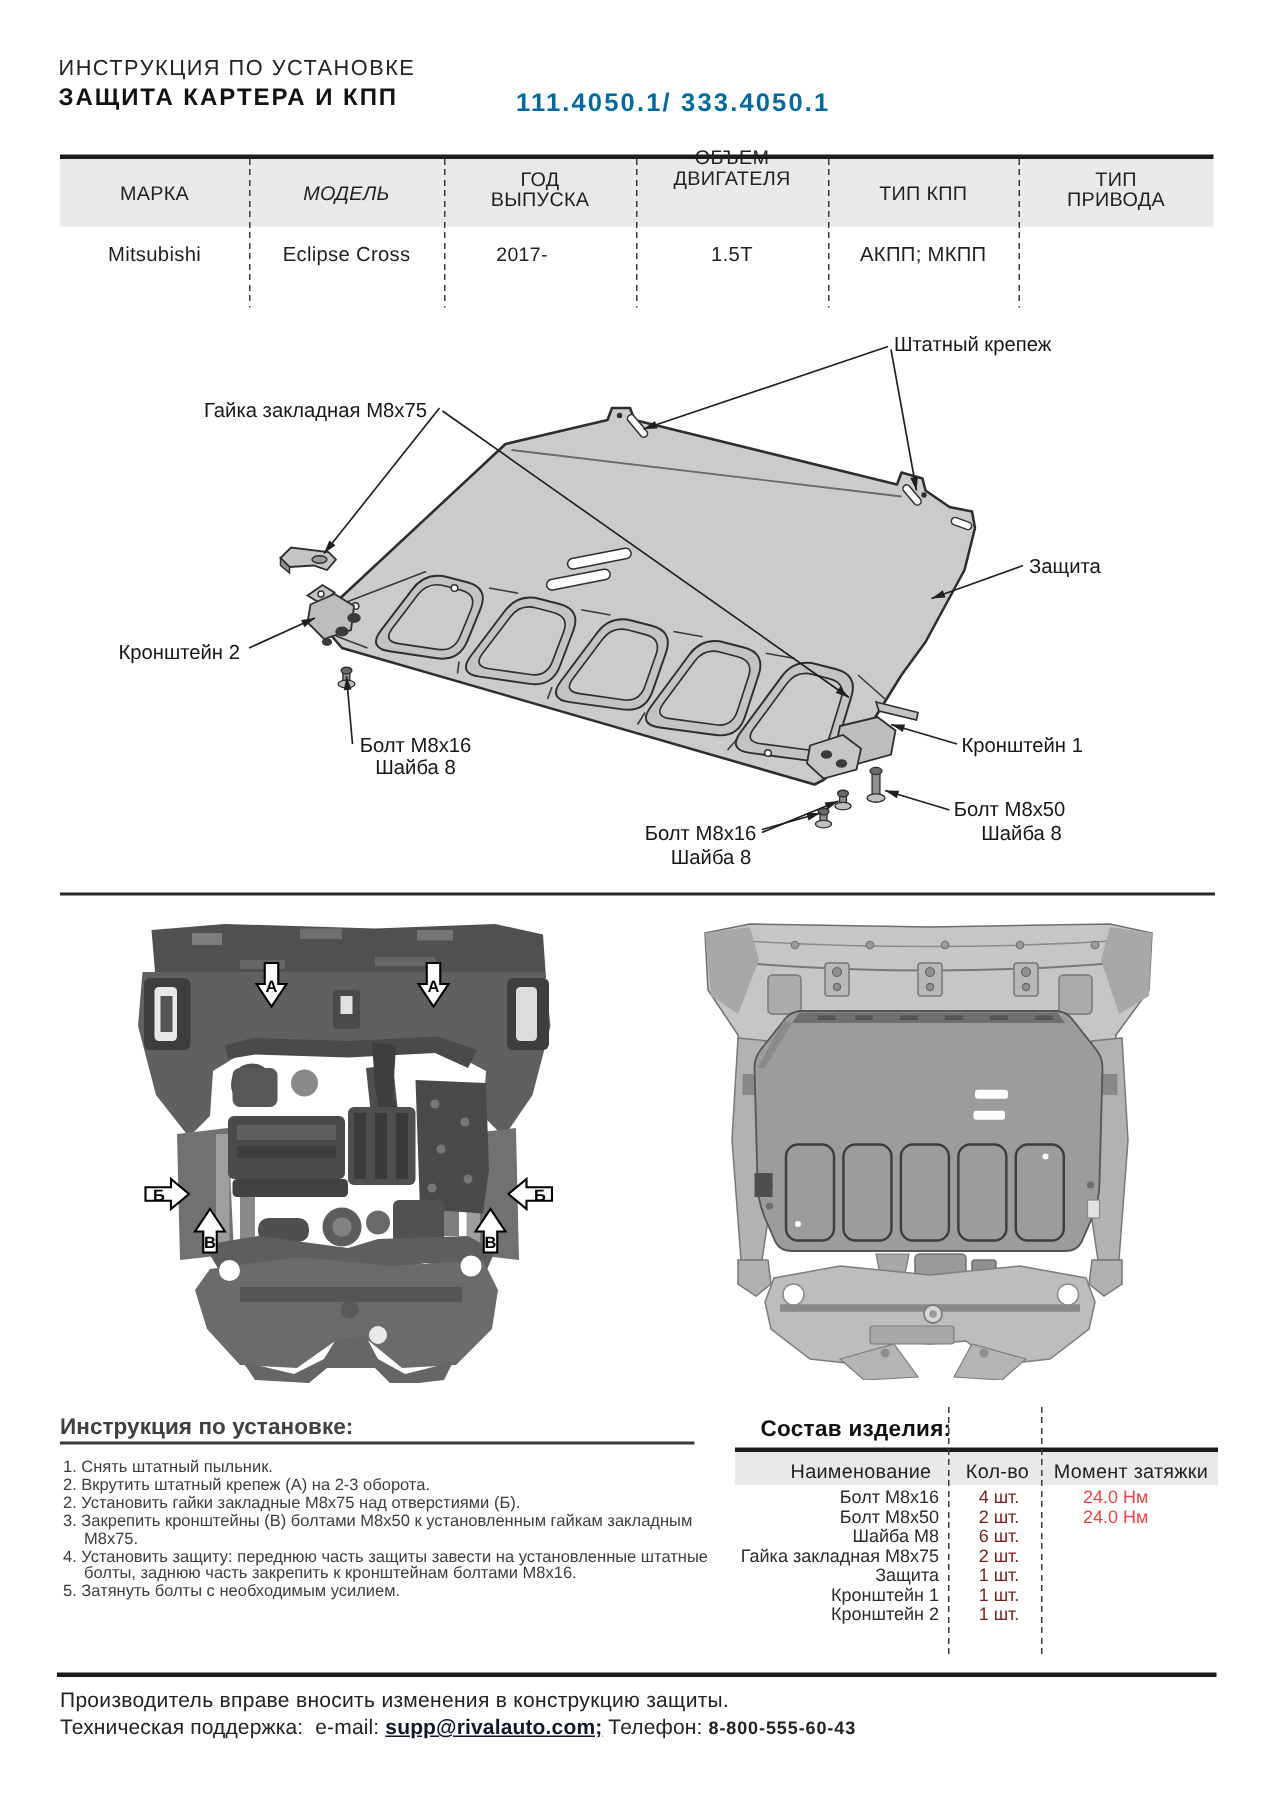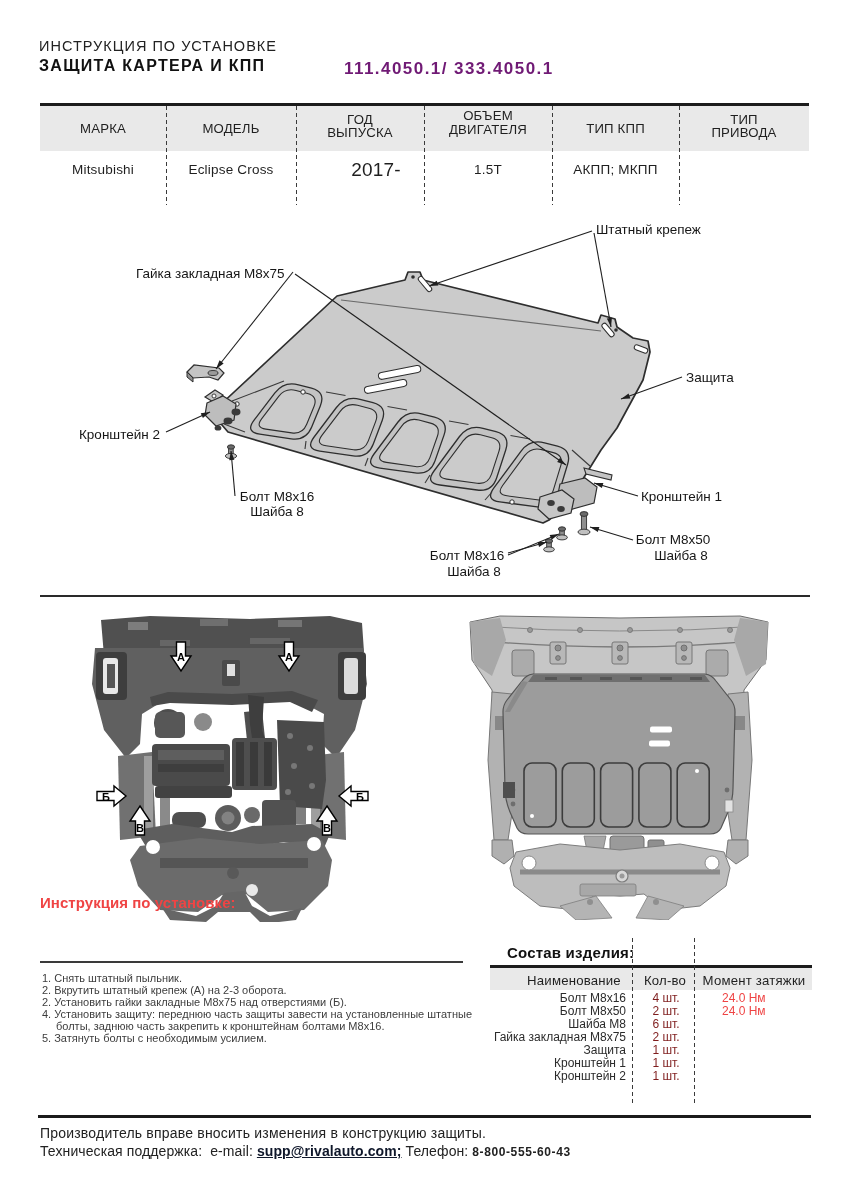--- a/index.html
+++ b/index.html
@@ -9,33 +9,33 @@
 .abs{position:absolute;}
 .cell{position:absolute;text-align:center;font-size:13.2px;letter-spacing:0.2px;line-height:13.6px;color:#1f1f1f;}
 .dash{position:absolute;width:1px;background-image:repeating-linear-gradient(to bottom,#3a3a3a 0,#3a3a3a 4px,rgba(0,0,0,0) 4px,rgba(0,0,0,0) 7px);}
 </style>
 </head>
 <body>
 <div id="page">
 
   <div class="abs" style="left:39px;top:38px;font-size:14.5px;letter-spacing:1.0px;color:#222;">ИНСТРУКЦИЯ ПО УСТАНОВКЕ</div>
   <div class="abs" style="left:39px;top:57px;font-size:16px;font-weight:bold;letter-spacing:1.3px;color:#111;">ЗАЩИТА КАРТЕРА И КПП</div>
-  <div class="abs" style="left:344px;top:59px;font-size:17px;font-weight:bold;letter-spacing:1.45px;color:#701a75;">111.4050.1/ 333.4050.1</div>
+  <div class="abs" style="left:344px;top:59px;font-size:17px;font-weight:bold;letter-spacing:1.45px;color:#0369a1;">111.4050.1/ 333.4050.1</div>
 
   <div class="abs" style="left:40px;top:103px;width:769px;height:3px;background:#1c1c1c;"></div>
   <div class="abs" style="left:40px;top:106px;width:769px;height:45px;background:#e9e9e9;"></div>
   <div class="cell" style="left:40px;top:122px;width:126px;">МАРКА</div>
-  <div class="cell" style="left:166px;top:122px;width:130px;">МОДЕЛЬ</div>
+  <div class="cell" style="left:166px;top:122px;width:130px;font-style:italic;">МОДЕЛЬ</div>
   <div class="cell" style="left:296px;top:112.5px;width:128px;">ГОД<br>ВЫПУСКА</div>
-  <div class="cell" style="left:424px;top:109px;width:128px;">ОБЪЕМ<br>ДВИГАТЕЛЯ</div>
+  <div class="cell" style="left:424px;top:98px;width:128px;">ОБЪЕМ<br>ДВИГАТЕЛЯ</div>
   <div class="cell" style="left:552px;top:122px;width:127px;">ТИП КПП</div>
   <div class="cell" style="left:679px;top:112.5px;width:130px;">ТИП<br>ПРИВОДА</div>
   <div class="cell" style="left:40px;top:160.5px;width:126px;font-size:13.5px;line-height:17.5px;">Mitsubishi</div>
   <div class="cell" style="left:166px;top:160.5px;width:130px;font-size:13.5px;line-height:17.5px;">Eclipse Cross</div>
-  <div class="cell" style="left:312px;top:160.5px;width:128px;font-size:19px;line-height:17.5px;">2017-</div>
+  <div class="cell" style="left:284px;top:160.5px;width:128px;font-size:13px;line-height:17.5px;">2017-</div>
   <div class="cell" style="left:424px;top:160.5px;width:128px;font-size:13.5px;line-height:17.5px;">1.5Т</div>
   <div class="cell" style="left:552px;top:160.5px;width:127px;font-size:13.5px;line-height:17.5px;">АКПП; МКПП</div>
   <div class="dash" style="left:166px;top:106px;height:99px;"></div>
   <div class="dash" style="left:296px;top:106px;height:99px;"></div>
   <div class="dash" style="left:424px;top:106px;height:99px;"></div>
   <div class="dash" style="left:552px;top:106px;height:99px;"></div>
   <div class="dash" style="left:679px;top:106px;height:99px;"></div>
 
   <svg class="abs" style="left:40px;top:215px;" width="770" height="378" viewBox="40 215 770 378">
   <polygon points="337,296 405,280 408,272 420,272 423,280 598,323 601,315 615,319 617,327 633,338 648,341 650,352 643,380 617,428 601,450 568,503 549,520 543,523 228,432 216,418 218,407" fill="#cbcbcb" stroke="#2e2e2e" stroke-width="1.7" stroke-linejoin="round"></polygon>
@@ -310,26 +310,27 @@
   <circle cx="622" cy="876" r="2.5" fill="#9a9a9a"></circle>
   <rect x="580" y="884" width="56" height="12" rx="2" fill="#a8a8a8" stroke="#7d7d7d" stroke-width="0.8"></rect>
   <polygon points="560,906 596,896 612,918 576,920" fill="#b4b4b4" stroke="#7d7d7d" stroke-width="0.8"></polygon>
   <polygon points="684,906 648,896 636,918 668,920" fill="#b4b4b4" stroke="#7d7d7d" stroke-width="0.8"></polygon>
   <circle cx="590" cy="902" r="3" fill="#8f8f8f"></circle>
   <circle cx="656" cy="902" r="3" fill="#8f8f8f"></circle>
   </svg>
 
   <div class="abs" style="left:40px;top:595px;width:770px;height:2px;background:#2a2a2a;"></div>
 
-  <div class="abs" style="left:40px;top:894px;font-size:15px;font-weight:bold;letter-spacing:0.05px;color:#ef4444;">Инструкция по установке:</div>
+  <div class="abs" style="left:40px;top:943px;font-size:15px;font-weight:bold;letter-spacing:0.05px;color:#404040;">Инструкция по установке:</div>
   <div class="abs" style="left:40px;top:961px;width:423px;height:2px;background:#3a3a3a;"></div>
   <div class="abs" style="left:42px;top:973px;width:470px;font-size:11px;line-height:11.9px;color:#3d3d3d;">
     <div>1.&nbsp;Снять штатный пыльник.</div>
     <div>2.&nbsp;Вкрутить штатный крепеж (А) на 2-3 оборота.</div>
     <div>2.&nbsp;Установить гайки закладные М8х75 над отверстиями (Б).</div>
+    <div>3.&nbsp;Закрепить кронштейны (В) болтами М8х50 к установленным гайкам закладным<br><span style="padding-left:14px;">М8х75.</span></div>
     <div>4.&nbsp;Установить защиту: переднюю часть защиты завести на установленные штатные<br><span style="padding-left:14px;">болты, заднюю часть закрепить к кронштейнам болтами М8х16.</span></div>
     <div>5.&nbsp;Затянуть болты с необходимым усилием.</div>
   </div>
 
   <div class="abs" style="left:507px;top:944px;font-size:15px;font-weight:bold;letter-spacing:0.2px;color:#111;">Состав изделия:</div>
   <div class="abs" style="left:490px;top:965px;width:322px;height:3px;background:#1c1c1c;"></div>
   <div class="abs" style="left:490px;top:968px;width:322px;height:22px;background:#e9e9e9;"></div>
   <div class="cell" style="left:516px;top:974px;width:116px;text-align:center;">Наименование</div>
   <div class="cell" style="left:632px;top:974px;width:66px;">Кол-во</div>
   <div class="cell" style="left:696px;top:974px;width:116px;">Момент затяжки</div>

